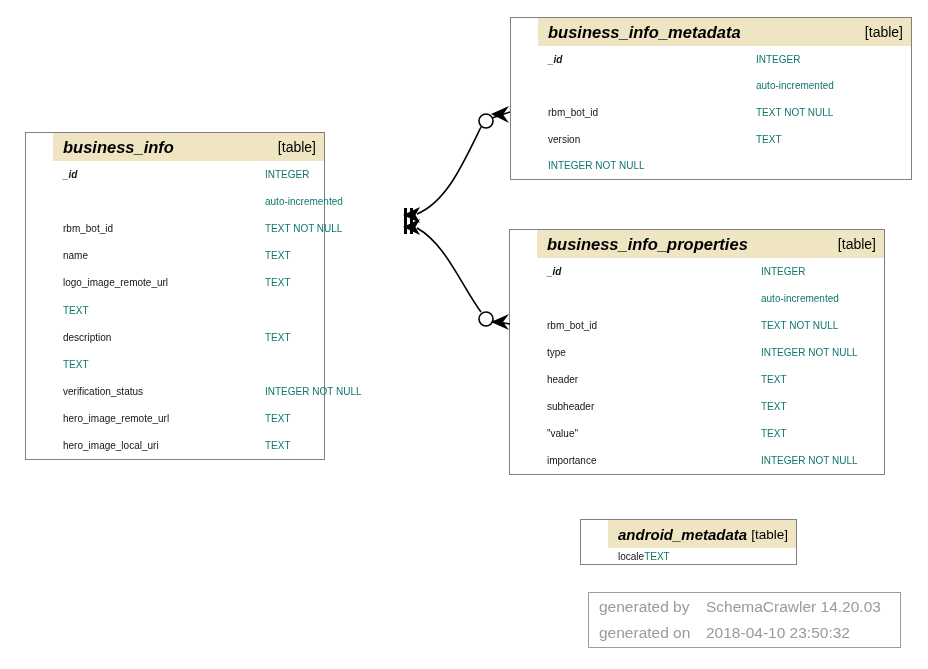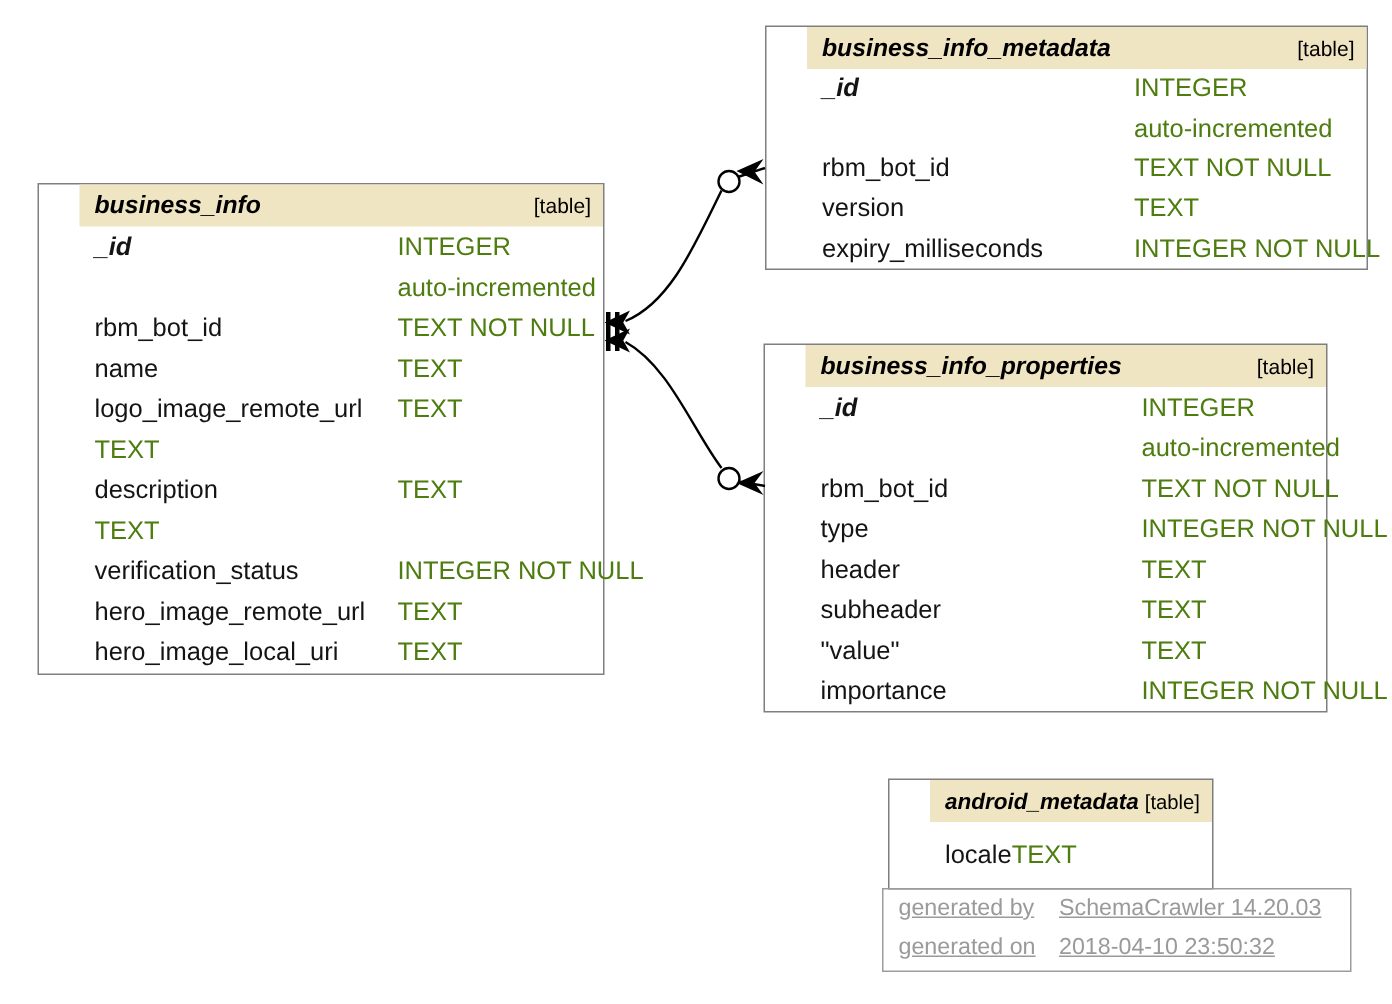--- a/index.html
+++ b/index.html
@@ -26,49 +26,48 @@
   .ttitle{
     font-weight:700;font-style:italic;
     font-size:16.5px;color:#000;
     white-space:nowrap;
   }
   .tbadge{font-size:14px;color:#000;white-space:nowrap;}
   .trow{
     flex:1 1 auto;
     display:flex;align-items:center;
     padding-left:10px;
-    font-size:17px;color:#141414;
+    font-size:10px;color:#141414;
     white-space:nowrap;
   }
   .cn{flex:0 0 auto;}
-  .ct{color:#4d7c0f;}
+  .ct{color:#0f766e;}
   .pk .cn{font-weight:700;font-style:italic;}
   .t-bi .cn{width:202px}
   .t-md .cn{width:208px}
   .t-pr .cn{width:214px}
   .t-and .ttitle{font-size:15px}
   .t-and .tbadge{font-size:13.5px}
   .t-and .trow{justify-content:flex-start;padding-right:8px}
   .footer-box{
     position:absolute;left:588px;top:592px;width:313px;height:56px;
     box-sizing:border-box;
     border:1px solid var(--footer-border,#9c9c9c);
     color:var(--footer-text,#9a9a9a);
-    display:flex;flex-direction:column;
+    display:flex;flex-direction:column;justify-content:center;
     font-size:15.5px;
-    text-decoration:underline;
   }
   .frow{display:flex;align-items:center;height:26px;padding-left:10px;white-space:nowrap;}
   .flabel{width:107px;flex:0 0 107px;}
   svg.rel{position:absolute;left:0;top:0;pointer-events:none;}
 </style>
 </head>
 <body>
 
-<div class="tbox t-bi" style="left:25px;top:122px;width:378px;height:328px">
+<div class="tbox t-bi" style="left:25px;top:132px;width:300px;height:328px">
   <div class="thead">
     <span class="ttitle">business_info</span>
     <span class="tbadge">[table]</span>
   </div>
   <div class="trow pk">
     <span class="cn">_id</span>
     <span class="ct">INTEGER</span>
   </div>
   <div class="trow">
     <span class="cn"></span>
@@ -125,21 +124,20 @@
   </div>
   <div class="trow">
     <span class="cn">rbm_bot_id</span>
     <span class="ct">TEXT NOT NULL</span>
   </div>
   <div class="trow">
     <span class="cn">version</span>
     <span class="ct">TEXT</span>
   </div>
   <div class="trow">
-    <span class="cn">expiry_milliseconds</span>
     <span class="ct">INTEGER NOT NULL</span>
   </div>
 </div>
 
 <div class="tbox t-pr" style="left:509px;top:229px;width:376px;height:246px">
   <div class="thead">
     <span class="ttitle">business_info_properties</span>
     <span class="tbadge">[table]</span>
   </div>
   <div class="trow pk">
@@ -169,21 +167,21 @@
   <div class="trow">
     <span class="cn">"value"</span>
     <span class="ct">TEXT</span>
   </div>
   <div class="trow">
     <span class="cn">importance</span>
     <span class="ct">INTEGER NOT NULL</span>
   </div>
 </div>
 
-<div class="tbox t-and" style="left:592px;top:519px;width:217px;height:74px">
+<div class="tbox t-and" style="left:580px;top:519px;width:217px;height:46px">
   <div class="thead">
     <span class="ttitle">android_metadata</span>
     <span class="tbadge">[table]</span>
   </div>
   <div class="trow">
     <span class="cn">locale</span>
     <span class="ct">TEXT</span>
   </div>
 </div>
 

